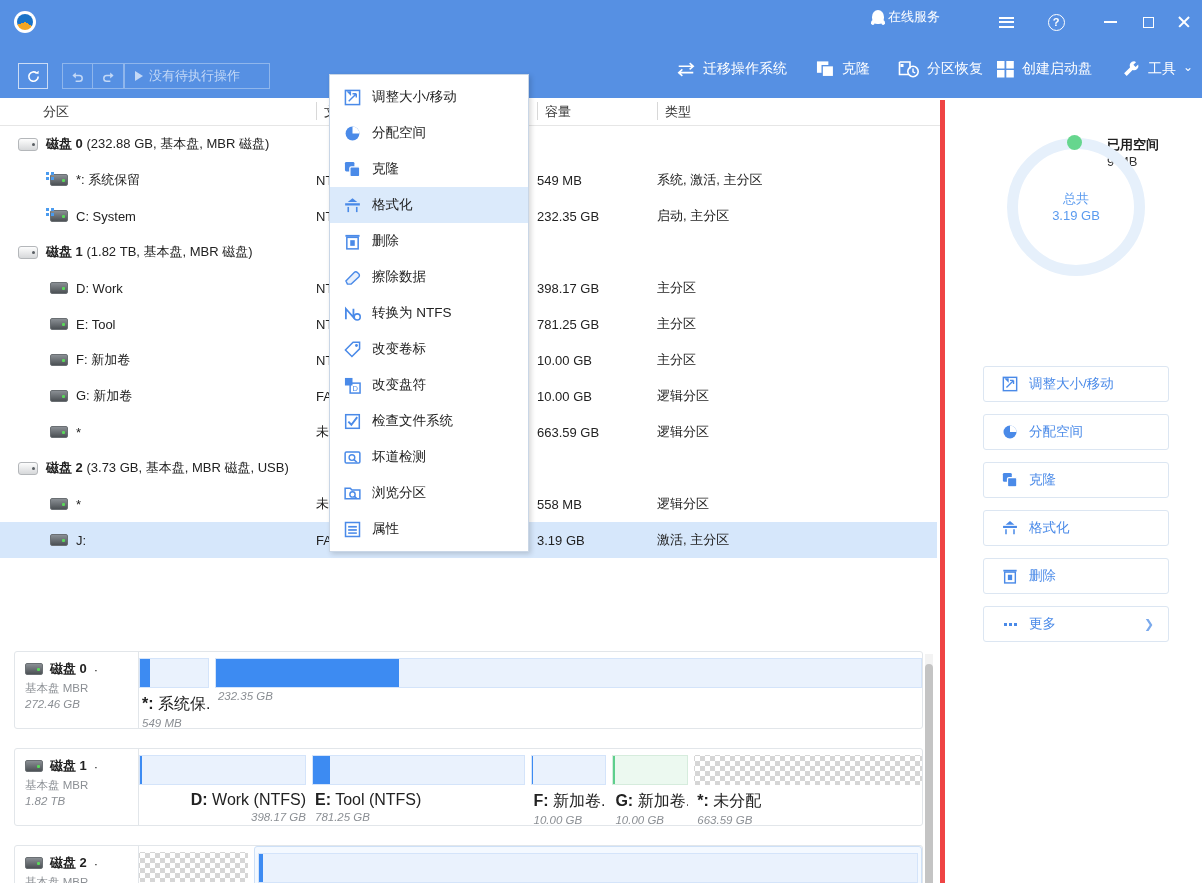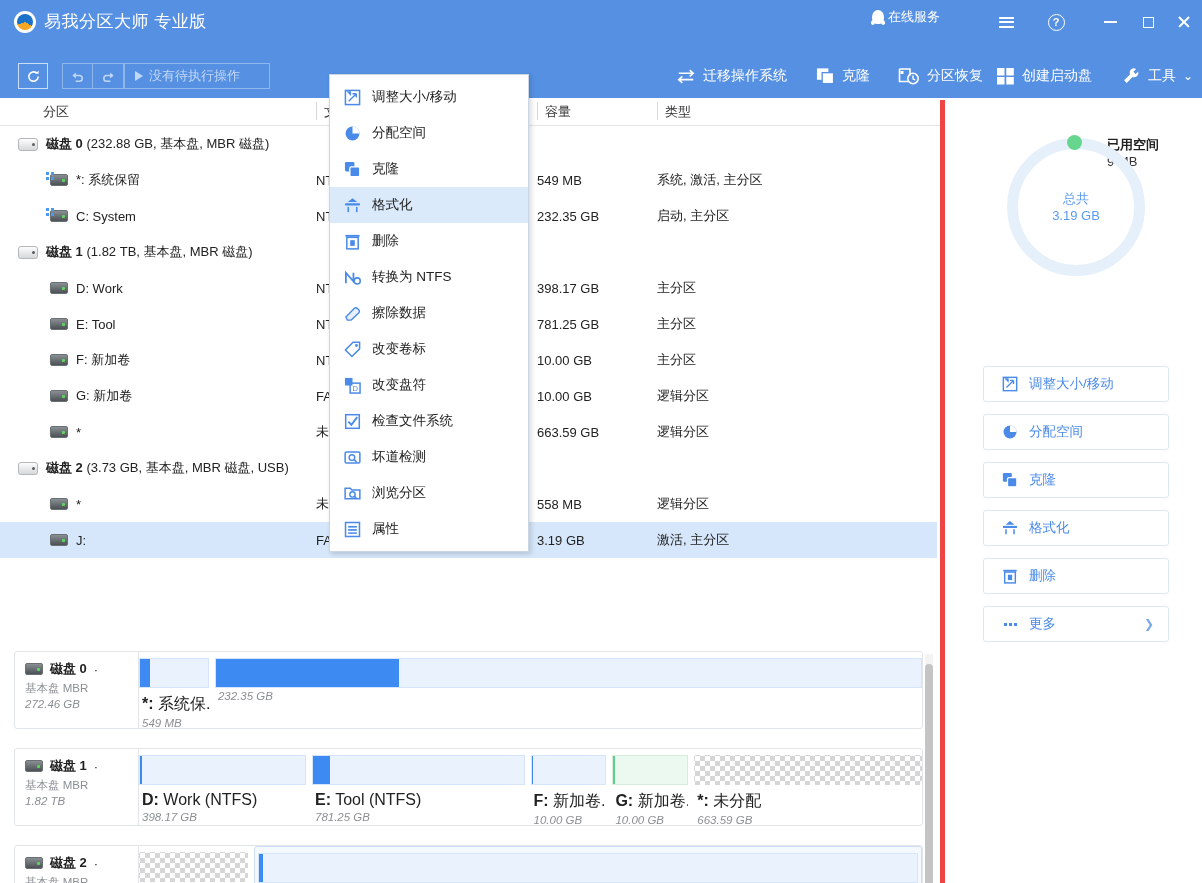--- a/index.html
+++ b/index.html
@@ -61,21 +61,21 @@
     border:1px solid #8fb6ec; color:#c3d8f6;
   }
   #undo-redo .seg{ width:30px; display:flex;align-items:center;justify-content:center; font-size:15px; border-right:1px solid #8fb6ec; cursor:pointer;}
   #pending{
     position:absolute; left:124px; top:63px; height:26px; min-width:146px;
     border:1px solid #8fb6ec; color:#c3d8f6; display:flex;align-items:center; gap:6px;
     padding:0 10px; font-size:13px; cursor:default;
   }
   #pending .play{ width:0;height:0;border-left:8px solid #c3d8f6;border-top:5px solid transparent;border-bottom:5px solid transparent;}
   .tb-act{
-    position:absolute; top:60px; height:32px; display:flex; align-items:center; gap:7px;
+    position:absolute; top:60px; height:32px; display:flex; gap:7px;
     color:#fff; font-size:14px; cursor:pointer; white-space:nowrap;
   }
   .tb-act svg{ display:block; }
 
   
   #main{ position:absolute; left:0; top:98px; width:940px; height:785px; background:#fff;}
   #header-row{
     position:absolute; left:0; top:0; width:940px; height:28px;
     border-bottom:1px solid #e6e6e6; background:#fff;
   }
@@ -184,21 +184,20 @@
   .dots3{display:flex;gap:2px;}
   .dots3 i{width:3px;height:3px;background:#4a8ae8;display:block;}
 </style>
 </head>
 <body>
 
 <div id="titlebar">
   <div id="app-logo">
       <div class="pie"></div>
     </div>
-  <div id="app-title">易我分区大师 专业版</div>
 
   <div id="svc">
     <span class="qq"></span>
     <span>在线服务</span>
   </div>
 
   <div class="ticon" id="menu-icon">
     <span class="hamb">
         <i></i>
         <i></i>
@@ -447,21 +446,21 @@
         <div class="dc-info">
        <div class="l1">
             <span class="ico-part"></span>
          <b>磁盘 1</b>
             <span>·</span>
           </div>
        <div class="l2">基本盘 MBR</div>
        <div class="l3">1.82 TB</div>
      </div>
      <div class="dc-parts">
-          <div class="pcell" style="width:22%;">
+          <div class="pcell" style="width:22%;text-align:right;">
          <div class="pbar" style="background:#eaf2fd;border:1px solid #d4e4fa;">
               <div class="fill" style="width:1.5%;background:#3d8bf2"></div>
             </div>
          <div class="pname"><b>D:</b><span> Work (NTFS)</span></div>
          <div class="psize">398.17 GB</div>
        </div>
           <div class="pcell" style="width:28%;margin-left:6px;">
          <div class="pbar" style="background:#eaf2fd;border:1px solid #d4e4fa;">
               <div class="fill" style="width:8%;background:#3d8bf2"></div>
             </div>
@@ -567,33 +566,33 @@
           <rect x="3" y="4.6" width="12" height="12.2" fill="none" stroke="#4a8ae8" stroke-width="1.6"></rect>
                   <rect x="6.6" y="7.6" width="4.8" height="6" fill="#4a8ae8"></rect>
                   <rect x="1.5" y="2" width="15" height="2" fill="#4a8ae8"></rect>
         </svg>
       </span>
       <span>删除</span>
     </div>
     <div class="mi">
       <span class="mico">
         <svg width="17" height="17" viewBox="0 0 18 18">
+          <path d="M2 12.6 L10.8 3.6 a2.4 2.4 0 0 1 3.4 0 l1.4 1.4 a2.4 2.4 0 0 1 0 3.4 L7.6 16 H3.6 Z" fill="#e8f0fc" stroke="#4a8ae8" stroke-width="1.5"></path>
+        </svg>
+      </span>
+      <span>擦除数据</span>
+    </div>
+    <div class="mi">
+      <span class="mico">
+        <svg width="17" height="17" viewBox="0 0 18 18">
           <path d="M2 15 V4 L10 13 V4" fill="none" stroke="#4a8ae8" stroke-width="1.9"></path>
                   <circle cx="14" cy="12.6" r="3.2" fill="none" stroke="#4a8ae8" stroke-width="1.6"></circle>
         </svg>
       </span>
       <span>转换为 NTFS</span>
-    </div>
-    <div class="mi">
-      <span class="mico">
-        <svg width="17" height="17" viewBox="0 0 18 18">
-          <path d="M2 12.6 L10.8 3.6 a2.4 2.4 0 0 1 3.4 0 l1.4 1.4 a2.4 2.4 0 0 1 0 3.4 L7.6 16 H3.6 Z" fill="#e8f0fc" stroke="#4a8ae8" stroke-width="1.5"></path>
-        </svg>
-      </span>
-      <span>擦除数据</span>
     </div>
     <div class="mi">
       <span class="mico">
         <svg width="17" height="17" viewBox="0 0 18 18">
           <path d="M9.6 1.4 H16.5 V8.3 L8.4 16.4 L1.5 9.5 Z" fill="none" stroke="#4a8ae8" stroke-width="1.6"></path>
                   <circle cx="13.2" cy="4.8" r="1.5" fill="#4a8ae8"></circle>
         </svg>
       </span>
       <span>改变卷标</span>
     </div>

